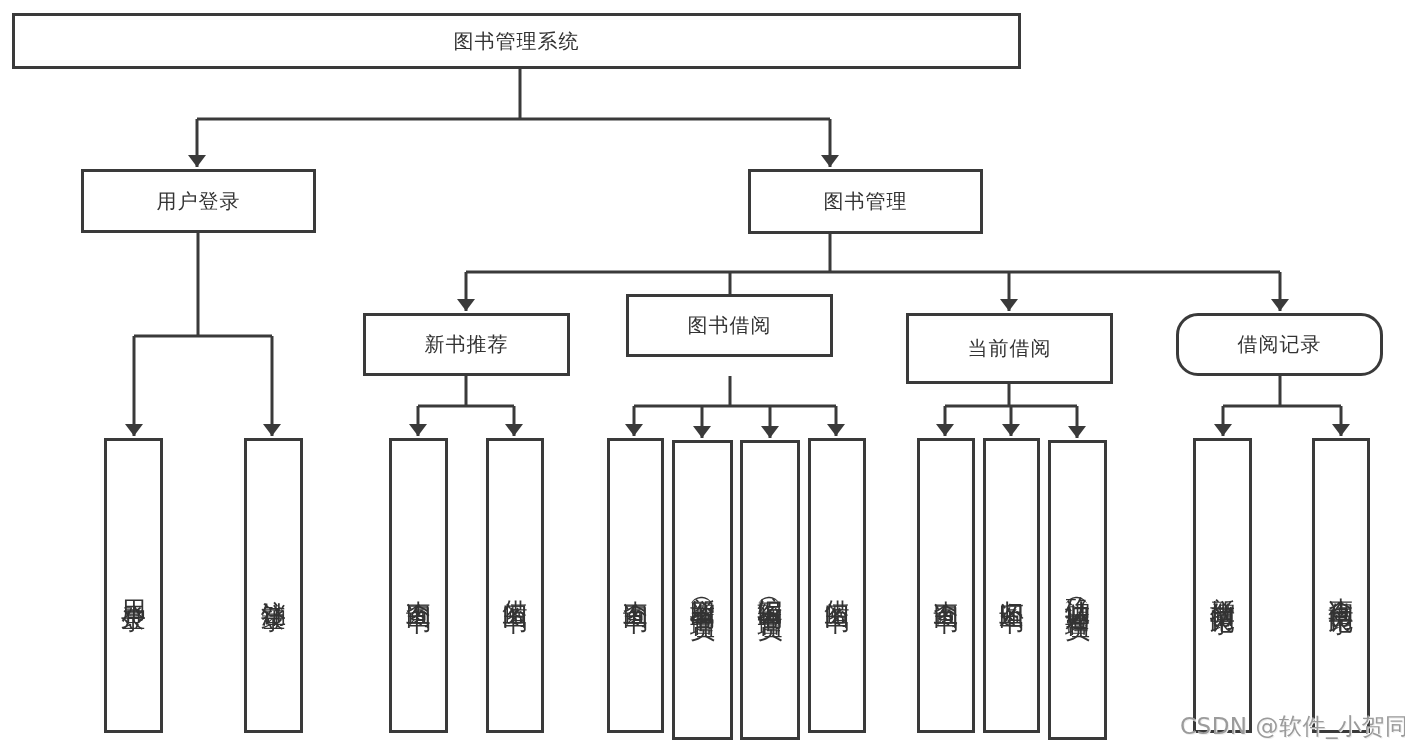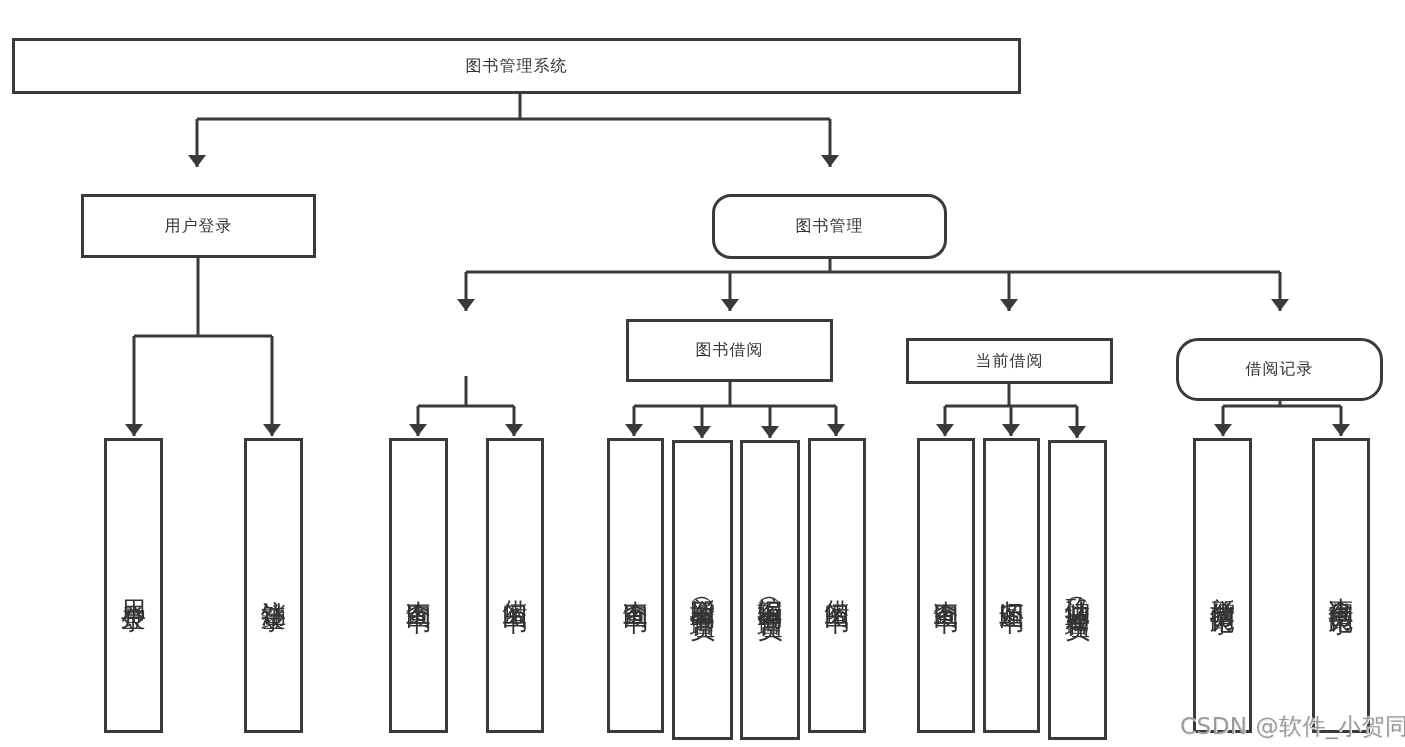--- a/index.html
+++ b/index.html
@@ -8,23 +8,22 @@
     width:1405px;height:747px;
     background:#ffffff;
     font-family:"DejaVu Sans","Liberation Sans",sans-serif;
     overflow:hidden;
   }
   #wires{position:absolute;left:0;top:0;z-index:0;}
   .hbox{
     position:absolute;box-sizing:border-box;z-index:1;
     background:#ffffff;border:3px solid #3a3a3a;
     display:flex;align-items:center;justify-content:center;
-    font-size:16px;letter-spacing:1px;color:#333333;
+    font-size:20px;letter-spacing:1px;color:#333333;
     white-space:nowrap;
-    margin-top:25px;
   }
   .vbox{
     position:absolute;box-sizing:border-box;z-index:1;
     background:#ffffff;border:3px solid #3a3a3a;
     display:flex;align-items:center;justify-content:center;
     writing-mode:vertical-rl;text-orientation:mixed;
     font-size:25px;letter-spacing:3px;line-height:1;color:#333333;
   }
   .watermark{
     position:absolute;left:1180px;top:711px;z-index:2;
@@ -77,24 +76,25 @@
 
       <path d="M1280,376 V406 M1223,406 H1341"></path>
       <line x1="1223" y1="406" x2="1223" y2="436" marker-end="url(#arw)"></line>
       <line x1="1341" y1="406" x2="1341" y2="436" marker-end="url(#arw)"></line>
     </g>
   </svg>
 
   <div class="hbox" style="left:12px;top:13px;width:1009px;height:56px;">图书管理系统</div>
 
   <div class="hbox" style="left:81px;top:169px;width:235px;height:64px;">用户登录</div>
-  <div class="hbox" style="left:712px;top:169px;width:235px;height:65px;border-radius:19px;">图书管理</div>
+  <div class="hbox" style="left:748px;top:169px;width:235px;height:65px;">图书管理</div>
 
+  <div class="hbox" style="left:363px;top:313px;width:207px;height:63px;">新书推荐</div>
   <div class="hbox" style="left:626px;top:294px;width:207px;height:63px;">图书借阅</div>
-  <div class="hbox" style="left:906px;top:313px;width:207px;height:46px;">当前借阅</div>
+  <div class="hbox" style="left:906px;top:313px;width:207px;height:71px;">当前借阅</div>
   <div class="hbox" style="left:1176px;top:313px;width:207px;height:63px;border-radius:22px;">借阅记录</div>
 
   <div class="vbox" style="left:104px;top:438px;width:59px;height:295px;">用户登录</div>
   <div class="vbox" style="left:244px;top:438px;width:59px;height:295px;">注销登录</div>
 
   <div class="vbox" style="left:389px;top:438px;width:59px;height:295px;">查询图书</div>
   <div class="vbox" style="left:486px;top:438px;width:58px;height:295px;">借阅图书</div>
 
   <div class="vbox" style="left:607px;top:438px;width:57px;height:295px;">查询图书</div>
   <div class="vbox" style="left:672px;top:440px;width:61px;height:300px;">新增图书（管理员）</div>

